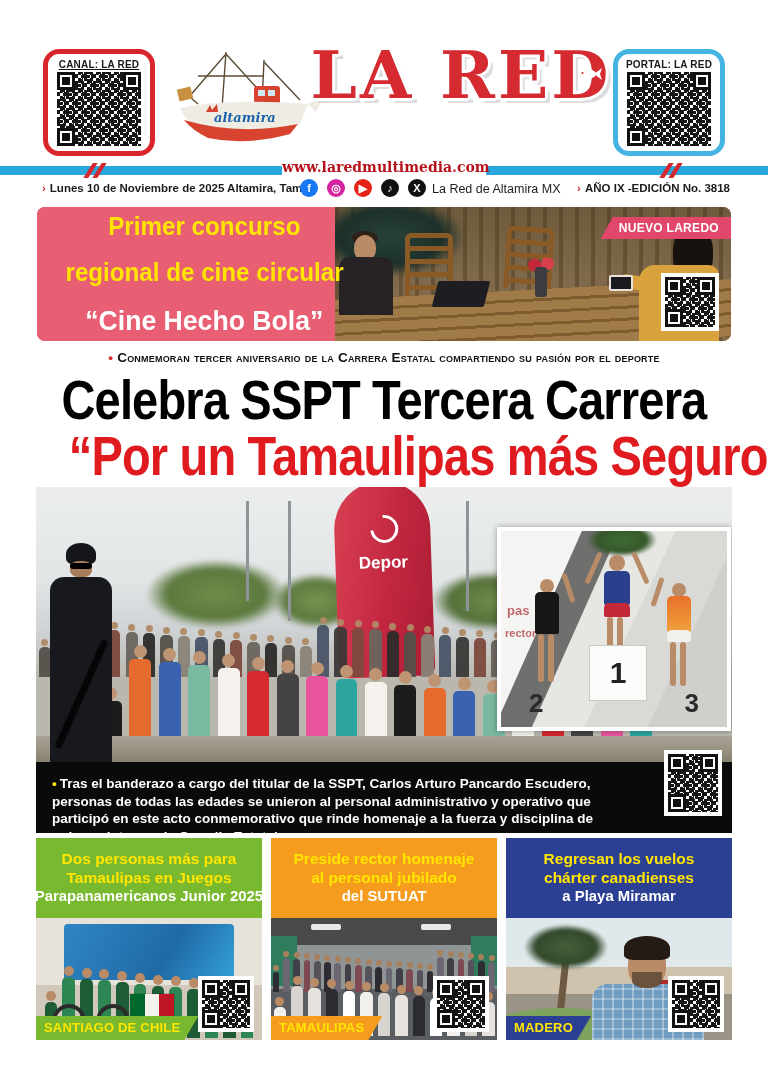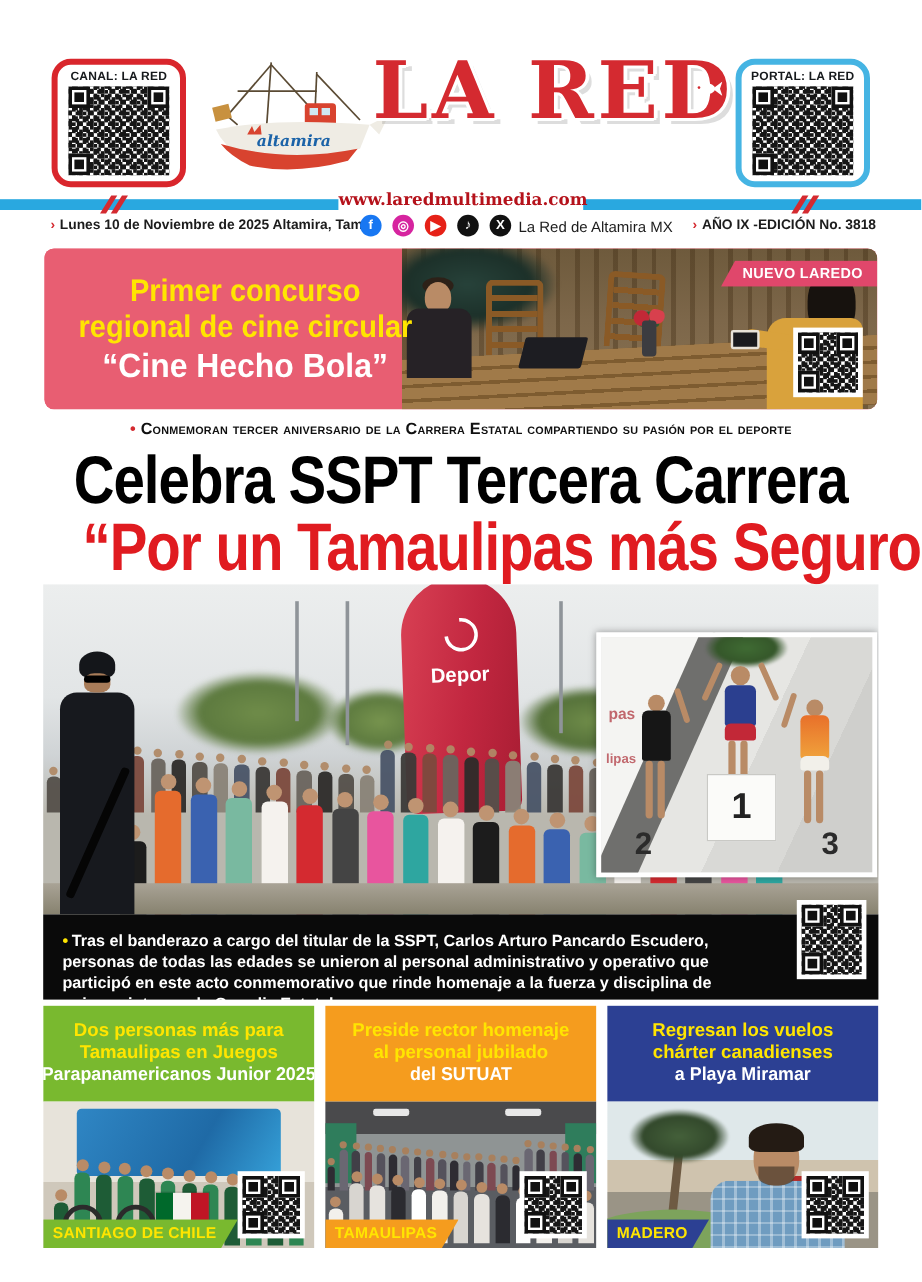--- a/index.html
+++ b/index.html
@@ -14,21 +14,21 @@
       #fff;}
   .qrpat i{position:absolute;width:12px;height:12px;background:#fff;border:3px solid #111;box-sizing:content-box;}
   .qrpat i::after{content:"";position:absolute;inset:2px;background:#111;}
   .qrpat .tl{top:0;left:0}.qrpat .tr{top:0;right:0}.qrpat .bl{bottom:0;left:0}
   .qrbox{position:absolute;background:#fff;padding:4px;box-sizing:border-box;}
   .qrbox .qrpat{width:100%;height:100%;}
 
   
   .qr-card{position:absolute;top:49px;width:112px;height:107px;border-radius:16px;background:#fff;
            display:flex;flex-direction:column;align-items:center;padding:5px 7px;box-sizing:border-box;}
-  .qr-card.red{left:43px;border:5px solid #d9262c;}
+  .qr-card.red{left:43px;border:5px solid #d9262c;text-decoration:underline;}
   .qr-card.blue{left:613px;border:5px solid #45b4e3;}
   .qr-card .label{font-size:10px;font-weight:bold;color:#16191c;letter-spacing:.2px;}
   .qr-card .qrpat{width:84px;flex:1;margin-top:2px;}
 
   .boat{position:absolute;left:168px;top:46px;width:170px;height:112px;}
   .logo-title{position:absolute;left:296px;top:42px;width:330px;text-align:center;
     font-family:"DejaVu Serif",serif;font-weight:bold;font-size:66px;line-height:1;color:#d42a30;letter-spacing:3px;
     text-shadow:-3px 0 0 #fff,3px 0 0 #fff,0 -3px 0 #fff,0 3px 0 #fff,-2px -2px 0 #fff,2px 2px 0 #fff,5px 5px 0 rgba(120,120,120,.25);}
   .logo-fish{position:absolute;left:576px;top:66px;width:26px;height:16px;}
   .logo-sub{position:absolute;left:310px;top:118px;width:320px;text-align:center;
@@ -46,21 +46,21 @@
   .socials{position:absolute;left:300px;top:0;display:flex;gap:9px;align-items:center;}
   .soc{width:18px;height:18px;border-radius:50%;color:#fff;font-size:11px;font-weight:bold;
        display:flex;align-items:center;justify-content:center;}
   .handle{position:absolute;left:432px;top:3px;font-size:12.5px;font-weight:normal;}
   .edition{position:absolute;right:38px;top:3px;}
 
   
   .top-banner{position:absolute;left:37px;top:207px;width:694px;height:134px;border-radius:8px;
     overflow:hidden;background:#e85e72;}
   .banner-text{position:absolute;left:0;top:0;width:335px;height:100%;z-index:3;
-    display:flex;flex-direction:column;justify-content:center;align-items:center;text-align:right;line-height:1.18;}
+    display:flex;flex-direction:column;justify-content:center;align-items:center;text-align:right;line-height:1.18;gap:16px;}
   .banner-text .y{color:#ffe500;font-size:26px;font-weight:bold;white-space:nowrap;transform:scaleX(.93);}
   .banner-text .w{color:#fff;font-size:28px;font-weight:bold;white-space:nowrap;transform:scaleX(.95);}
   .banner-photo{position:absolute;right:0;top:0;width:396px;height:100%;overflow:hidden;
     background:linear-gradient(180deg,#6e5a3c 0%,#7d674a 45%,#8a7352 100%);}
   .bp-wall{position:absolute;inset:0;background:repeating-linear-gradient(90deg,rgba(60,40,16,.35) 0 4px,rgba(0,0,0,0) 4px 16px);}
   .bp-green{position:absolute;left:-20px;top:-10px;width:150px;height:80px;border-radius:50%;
     background:radial-gradient(closest-side,#27423a,#1c3029 70%,transparent);filter:blur(2px);}
   .bp-table{position:absolute;left:-10px;bottom:-6px;width:110%;height:58px;transform:rotate(-3deg);
     background:repeating-linear-gradient(180deg,#a07a49 0 9px,#7e5c30 9px 12px);}
   .chair{position:absolute;width:38px;height:58px;border:5px solid #8a5a26;border-bottom:none;border-radius:6px 6px 0 0;
@@ -560,22 +560,22 @@
         <div class="helmet"></div>
       <div class="face"></div>
         <div class="shades"></div>
       <div class="rifle"></div>
     </div>
 
     <div class="inset">
       <div class="tent"></div>
       <div class="tent-beam"></div>
       <div class="tent-palm"></div>
-      <span class="wm" style="left:6px;top:56px;font-size:13px">pas</span>
-      <span class="wm" style="left:4px;top:96px;font-size:11px">lipas</span>
+      <span class="wm" style="left:6px;top:72px;font-size:13px">pas</span>
+      <span class="wm" style="left:4px;top:96px;font-size:11px">rector</span>
       <div class="athlete" style="left:88px;top:18px;width:56px;height:110px">
         <div class="arm" style="left:2px;top:2px;height:34px;transform:rotate(24deg)"></div>
         <div class="arm" style="right:2px;top:2px;height:34px;transform:rotate(-24deg)"></div>
         <div class="head" style="left:20px;top:6px;width:16px;height:16px"></div>
         <div class="torso" style="left:15px;top:22px;width:26px;height:34px;background:#2b3f8f"></div>
         <div class="torso" style="left:15px;top:54px;width:26px;height:14px;background:#c22837"></div>
         <div class="legs" style="left:18px;top:68px;height:40px">
             <i></i>
             <i></i>
           </div>

